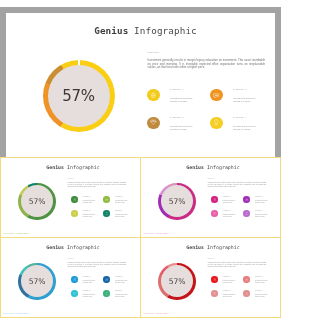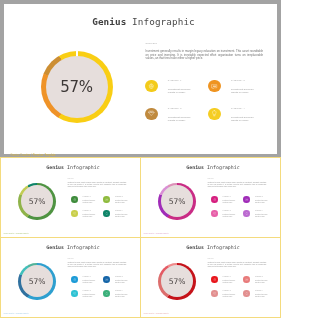--- a/index.html
+++ b/index.html
@@ -1,19 +1,19 @@
 <!DOCTYPE html>
 <html><head>
 <meta charset="utf-8">
 <style>
   html,body{margin:0;padding:0;}
   body{width:281px;height:318px;background:#ffffff;font-family:"Liberation Sans",sans-serif;overflow:hidden;}
   .page{position:absolute;left:0;top:0;width:281px;height:318px;}
   
-  .hero{position:absolute;left:0;top:0;width:281px;height:158px;box-sizing:border-box;border:4px solid #a3a3a3;background:#fff;}
+  .hero{position:absolute;left:0;top:7px;width:281px;height:158px;box-sizing:border-box;border:6px solid #a3a3a3;background:#fff;}
   .cell{position:absolute;box-sizing:border-box;border:1px solid #f4db7e;background:#fff;}
   .c0{left:0;top:157px;width:141px;height:81px;}
   .c1{left:140px;top:157px;width:141px;height:81px;}
   .c2{left:0;top:237px;width:141px;height:81px;}
   .c3{left:140px;top:237px;width:141px;height:81px;}
 
   
   .hero-title{position:absolute;left:-1px;top:11.8px;width:281px;text-align:center;font-family:"DejaVu Sans Mono",monospace;font-size:9.3px;color:#3f3f3f;letter-spacing:0.1px;white-space:nowrap;}
   .hero-title b{font-weight:700;}
   .hero-title span{font-weight:400;color:#4a4a4a;}

